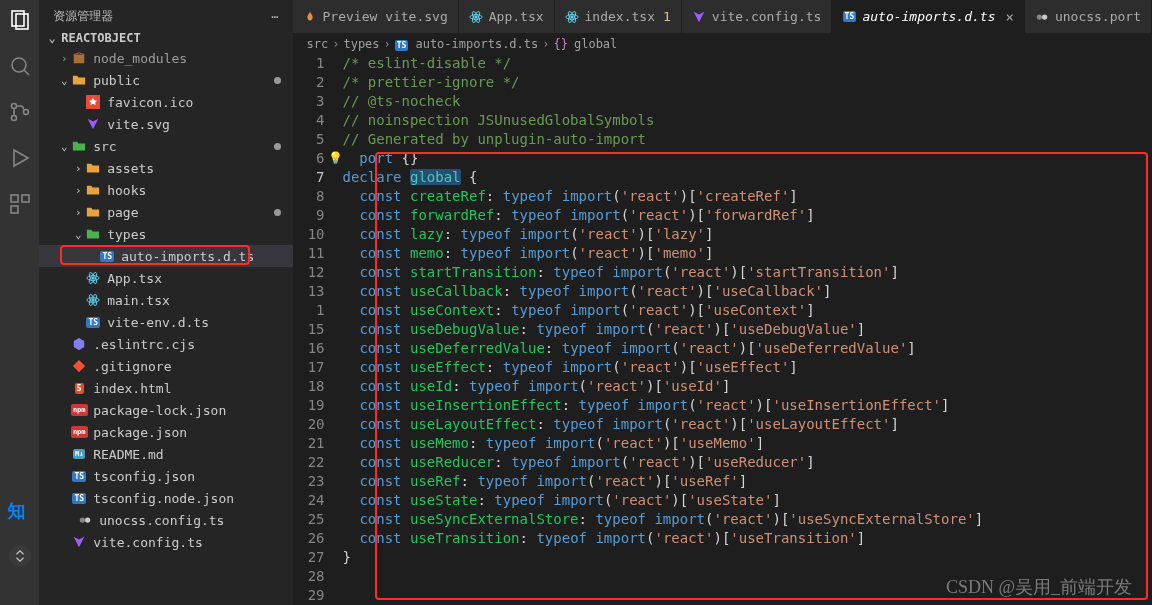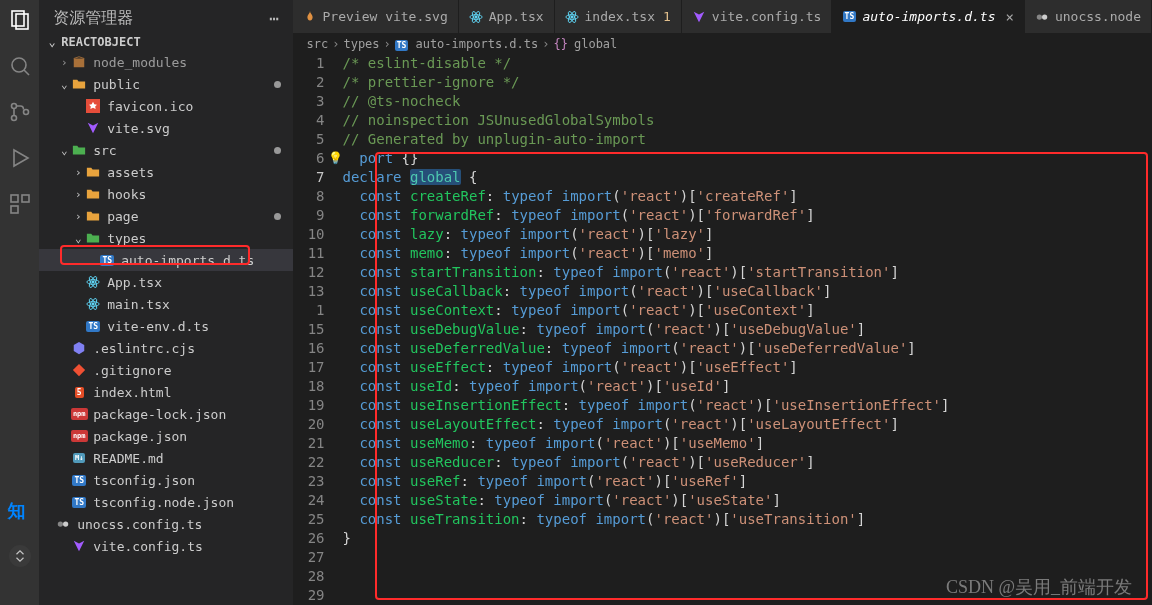--- a/index.html
+++ b/index.html
@@ -2,21 +2,21 @@
 <html><head>
 <meta charset="utf-8">
 <style>
 * { margin:0; padding:0; box-sizing:border-box; font-family:"Segoe UI",Consolas,monospace; }
 body { background:#1e1e1e; color:#ccc; width:1152px; height:605px; overflow:hidden; font-size:13px; position:relative; }
 .app { display:flex; height:100%; }
 .activitybar { width:48px; background:#333; display:flex; flex-direction:column; align-items:center; padding-top:8px; gap:22px; }
 .activitybar .ab-icon { width:24px; height:24px; color:#858585; cursor:pointer; }
 .activitybar .ab-icon.active { color:#fff; }
 .sidebar { width:310px; background:#252526; display:flex; flex-direction:column; }
-.sb-header { display:flex; align-items:center; padding:8px 14px 4px; color:#bbb; font-size:16px; }
+.sb-header { display:flex; align-items:center; padding:8px 14px 4px; color:#bbb; font-size:12px; }
 .sb-header .title { flex:1; }
 .sb-header .dots { color:#bbb; cursor:pointer; }
 .project-hdr { display:flex; align-items:center; padding:2px 4px 2px 4px; font-size:12px; font-weight:700; color:#ccc; cursor:pointer; }
 .project-hdr .chev { width:18px; text-align:center; font-size:12px; }
 .tree { flex:1; overflow:auto; }
 .tree .row { display:flex; align-items:center; height:22px; color:#ccc; cursor:pointer; position:relative; }
 .tree .row.active { background:#37373d; }
 .tree .row .chev { width:14px; text-align:center; font-size:11px; color:#ccc; }
 .tree .row .icon { width:16px; height:16px; margin-right:6px; display:flex; align-items:center; justify-content:center; font-size:11px; }
 .tree .row .label { font-size:13px; white-space:nowrap; }
@@ -273,21 +273,21 @@
           </span>
           <span class="label">tsconfig.json</span>
         </div>
         <div class="row" style="padding-left: 18px;">
           <span class="chev"></span>
           <span class="icon">
             <span style="background:#3178c6;color:#fff;font-size:8px;font-weight:700;padding:1px 2px;border-radius:2px;">TS</span>
           </span>
           <span class="label">tsconfig.node.json</span>
         </div>
-        <div class="row" style="padding-left: 2px;">
+        <div class="row" style="padding-left: 24px;">
           <span class="chev"></span>
           <span class="icon">
             <svg viewBox="0 0 16 16" width="14" height="14">
               <circle cx="5" cy="8" r="3" fill="#858585"></circle>
               <circle cx="11" cy="8" r="3" fill="#ccc"></circle>
             </svg>
           </span>
           <span class="label">unocss.config.ts</span>
         </div>
         <div class="row" style="padding-left: 18px;">
@@ -350,21 +350,21 @@
           <span style="font-style:italic">auto-imports.d.ts</span>
           <span class="close">×</span>
         </div>
         <div class="tab">
           <span class="ticon">
             <svg viewBox="0 0 16 16" width="14" height="14">
               <circle cx="5" cy="8" r="3" fill="#858585"></circle>
               <circle cx="11" cy="8" r="3" fill="#ccc"></circle>
             </svg>
           </span>
-          <span>unocss.node</span>
+          <span>unocss.port</span>
         </div>
       </div>
     <div class="breadcrumb" id="crumb">
         <span>src</span>
         <span class="sep">›</span>
         <span>types</span>
         <span class="sep">›</span>
         <span style="margin-right: 3px;"><span style="background:#3178c6;color:#fff;font-size:8px;font-weight:700;padding:1px 2px;border-radius:2px;">TS</span></span>
         <span>auto-imports.d.ts</span>
         <span class="sep">›</span>
@@ -422,20 +422,21 @@
           <div class="line">  <span class="c-kw">const</span> <span class="c-fn">useDebugValue</span><span class="c-punc">:</span> <span class="c-kw">typeof</span> <span class="c-kw">import</span><span class="c-punc">(</span><span class="c-str">'react'</span><span class="c-punc">)[</span><span class="c-str">'useDebugValue'</span><span class="c-punc">]</span></div>
           <div class="line">  <span class="c-kw">const</span> <span class="c-fn">useDeferredValue</span><span class="c-punc">:</span> <span class="c-kw">typeof</span> <span class="c-kw">import</span><span class="c-punc">(</span><span class="c-str">'react'</span><span class="c-punc">)[</span><span class="c-str">'useDeferredValue'</span><span class="c-punc">]</span></div>
           <div class="line">  <span class="c-kw">const</span> <span class="c-fn">useEffect</span><span class="c-punc">:</span> <span class="c-kw">typeof</span> <span class="c-kw">import</span><span class="c-punc">(</span><span class="c-str">'react'</span><span class="c-punc">)[</span><span class="c-str">'useEffect'</span><span class="c-punc">]</span></div>
           <div class="line">  <span class="c-kw">const</span> <span class="c-fn">useId</span><span class="c-punc">:</span> <span class="c-kw">typeof</span> <span class="c-kw">import</span><span class="c-punc">(</span><span class="c-str">'react'</span><span class="c-punc">)[</span><span class="c-str">'useId'</span><span class="c-punc">]</span></div>
           <div class="line">  <span class="c-kw">const</span> <span class="c-fn">useInsertionEffect</span><span class="c-punc">:</span> <span class="c-kw">typeof</span> <span class="c-kw">import</span><span class="c-punc">(</span><span class="c-str">'react'</span><span class="c-punc">)[</span><span class="c-str">'useInsertionEffect'</span><span class="c-punc">]</span></div>
           <div class="line">  <span class="c-kw">const</span> <span class="c-fn">useLayoutEffect</span><span class="c-punc">:</span> <span class="c-kw">typeof</span> <span class="c-kw">import</span><span class="c-punc">(</span><span class="c-str">'react'</span><span class="c-punc">)[</span><span class="c-str">'useLayoutEffect'</span><span class="c-punc">]</span></div>
           <div class="line">  <span class="c-kw">const</span> <span class="c-fn">useMemo</span><span class="c-punc">:</span> <span class="c-kw">typeof</span> <span class="c-kw">import</span><span class="c-punc">(</span><span class="c-str">'react'</span><span class="c-punc">)[</span><span class="c-str">'useMemo'</span><span class="c-punc">]</span></div>
           <div class="line">  <span class="c-kw">const</span> <span class="c-fn">useReducer</span><span class="c-punc">:</span> <span class="c-kw">typeof</span> <span class="c-kw">import</span><span class="c-punc">(</span><span class="c-str">'react'</span><span class="c-punc">)[</span><span class="c-str">'useReducer'</span><span class="c-punc">]</span></div>
           <div class="line">  <span class="c-kw">const</span> <span class="c-fn">useRef</span><span class="c-punc">:</span> <span class="c-kw">typeof</span> <span class="c-kw">import</span><span class="c-punc">(</span><span class="c-str">'react'</span><span class="c-punc">)[</span><span class="c-str">'useRef'</span><span class="c-punc">]</span></div>
           <div class="line">  <span class="c-kw">const</span> <span class="c-fn">useState</span><span class="c-punc">:</span> <span class="c-kw">typeof</span> <span class="c-kw">import</span><span class="c-punc">(</span><span class="c-str">'react'</span><span class="c-punc">)[</span><span class="c-str">'useState'</span><span class="c-punc">]</span></div>
+          <div class="line">  <span class="c-kw">const</span> <span class="c-fn">useSyncExternalStore</span><span class="c-punc">:</span> <span class="c-kw">typeof</span> <span class="c-kw">import</span><span class="c-punc">(</span><span class="c-str">'react'</span><span class="c-punc">)[</span><span class="c-str">'useSyncExternalStore'</span><span class="c-punc">]</span></div>
           <div class="line">  <span class="c-kw">const</span> <span class="c-fn">useTransition</span><span class="c-punc">:</span> <span class="c-kw">typeof</span> <span class="c-kw">import</span><span class="c-punc">(</span><span class="c-str">'react'</span><span class="c-punc">)[</span><span class="c-str">'useTransition'</span><span class="c-punc">]</span></div>
           <div class="line"><span class="c-punc">}</span></div>
           <div class="line"></div>
         </div>
     </div>
   </div>
 </div>
 
 <div class="highlight-box" style="left:60px;top:245px;width:190px;height:20px;"></div>
 <div class="highlight-box" style="left:375px;top:152px;width:773px;height:448px;"></div>

